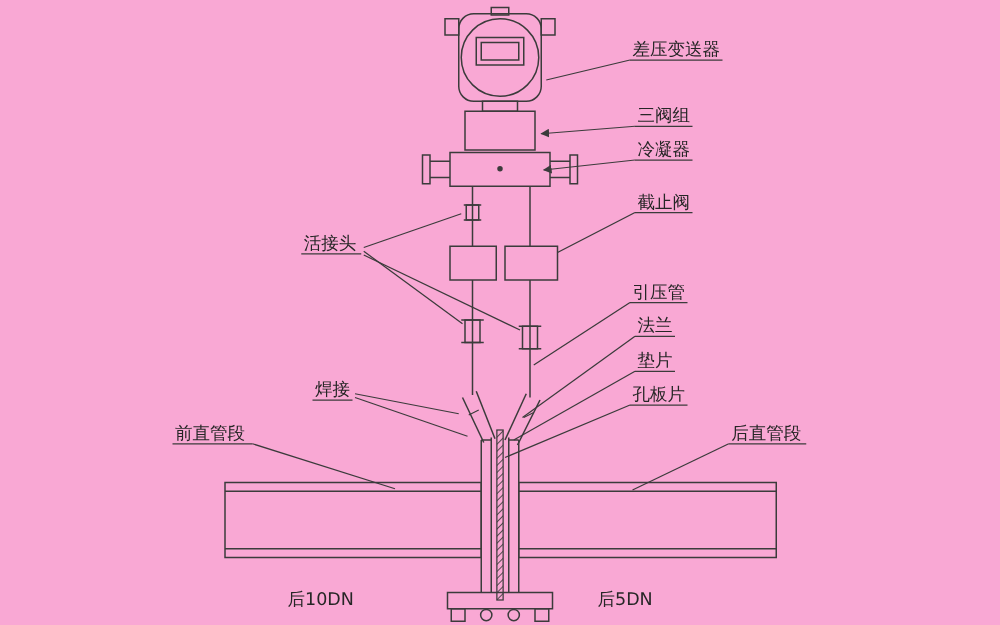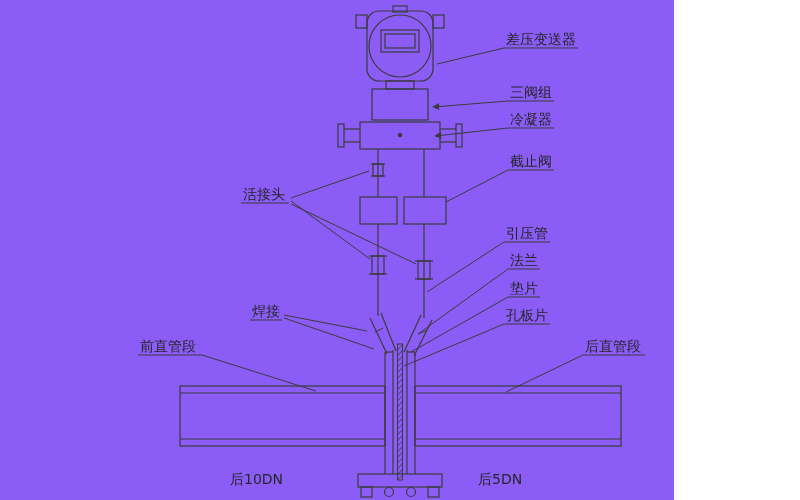--- a/index.html
+++ b/index.html
@@ -1,16 +1,16 @@
 <!DOCTYPE html>
 <html><head>
 <meta charset="utf-8">
 <style>
   html,body{margin:0;padding:0;background:#ffffff;}
-  #stage{position:relative;width:674px;height:500px;background:#8b5cf6;overflow:hidden;text-decoration:underline;}
+  #stage{position:relative;width:800px;height:500px;background:#f9a8d4;overflow:hidden;text-decoration:underline;}
   svg{display:block;}
   .s{stroke:#3b3b3b;stroke-width:1.2;fill:none;}
   .thin{stroke:#3b3b3b;stroke-width:1;fill:none;}
   .dot{fill:#3b3b3b;stroke:none;}
   text.lbl{font-family:"DejaVu Sans","Liberation Sans",sans-serif;font-size:14px;fill:#262626;}
 </style>
 </head>
 <body>
 
 <div id="stage">

